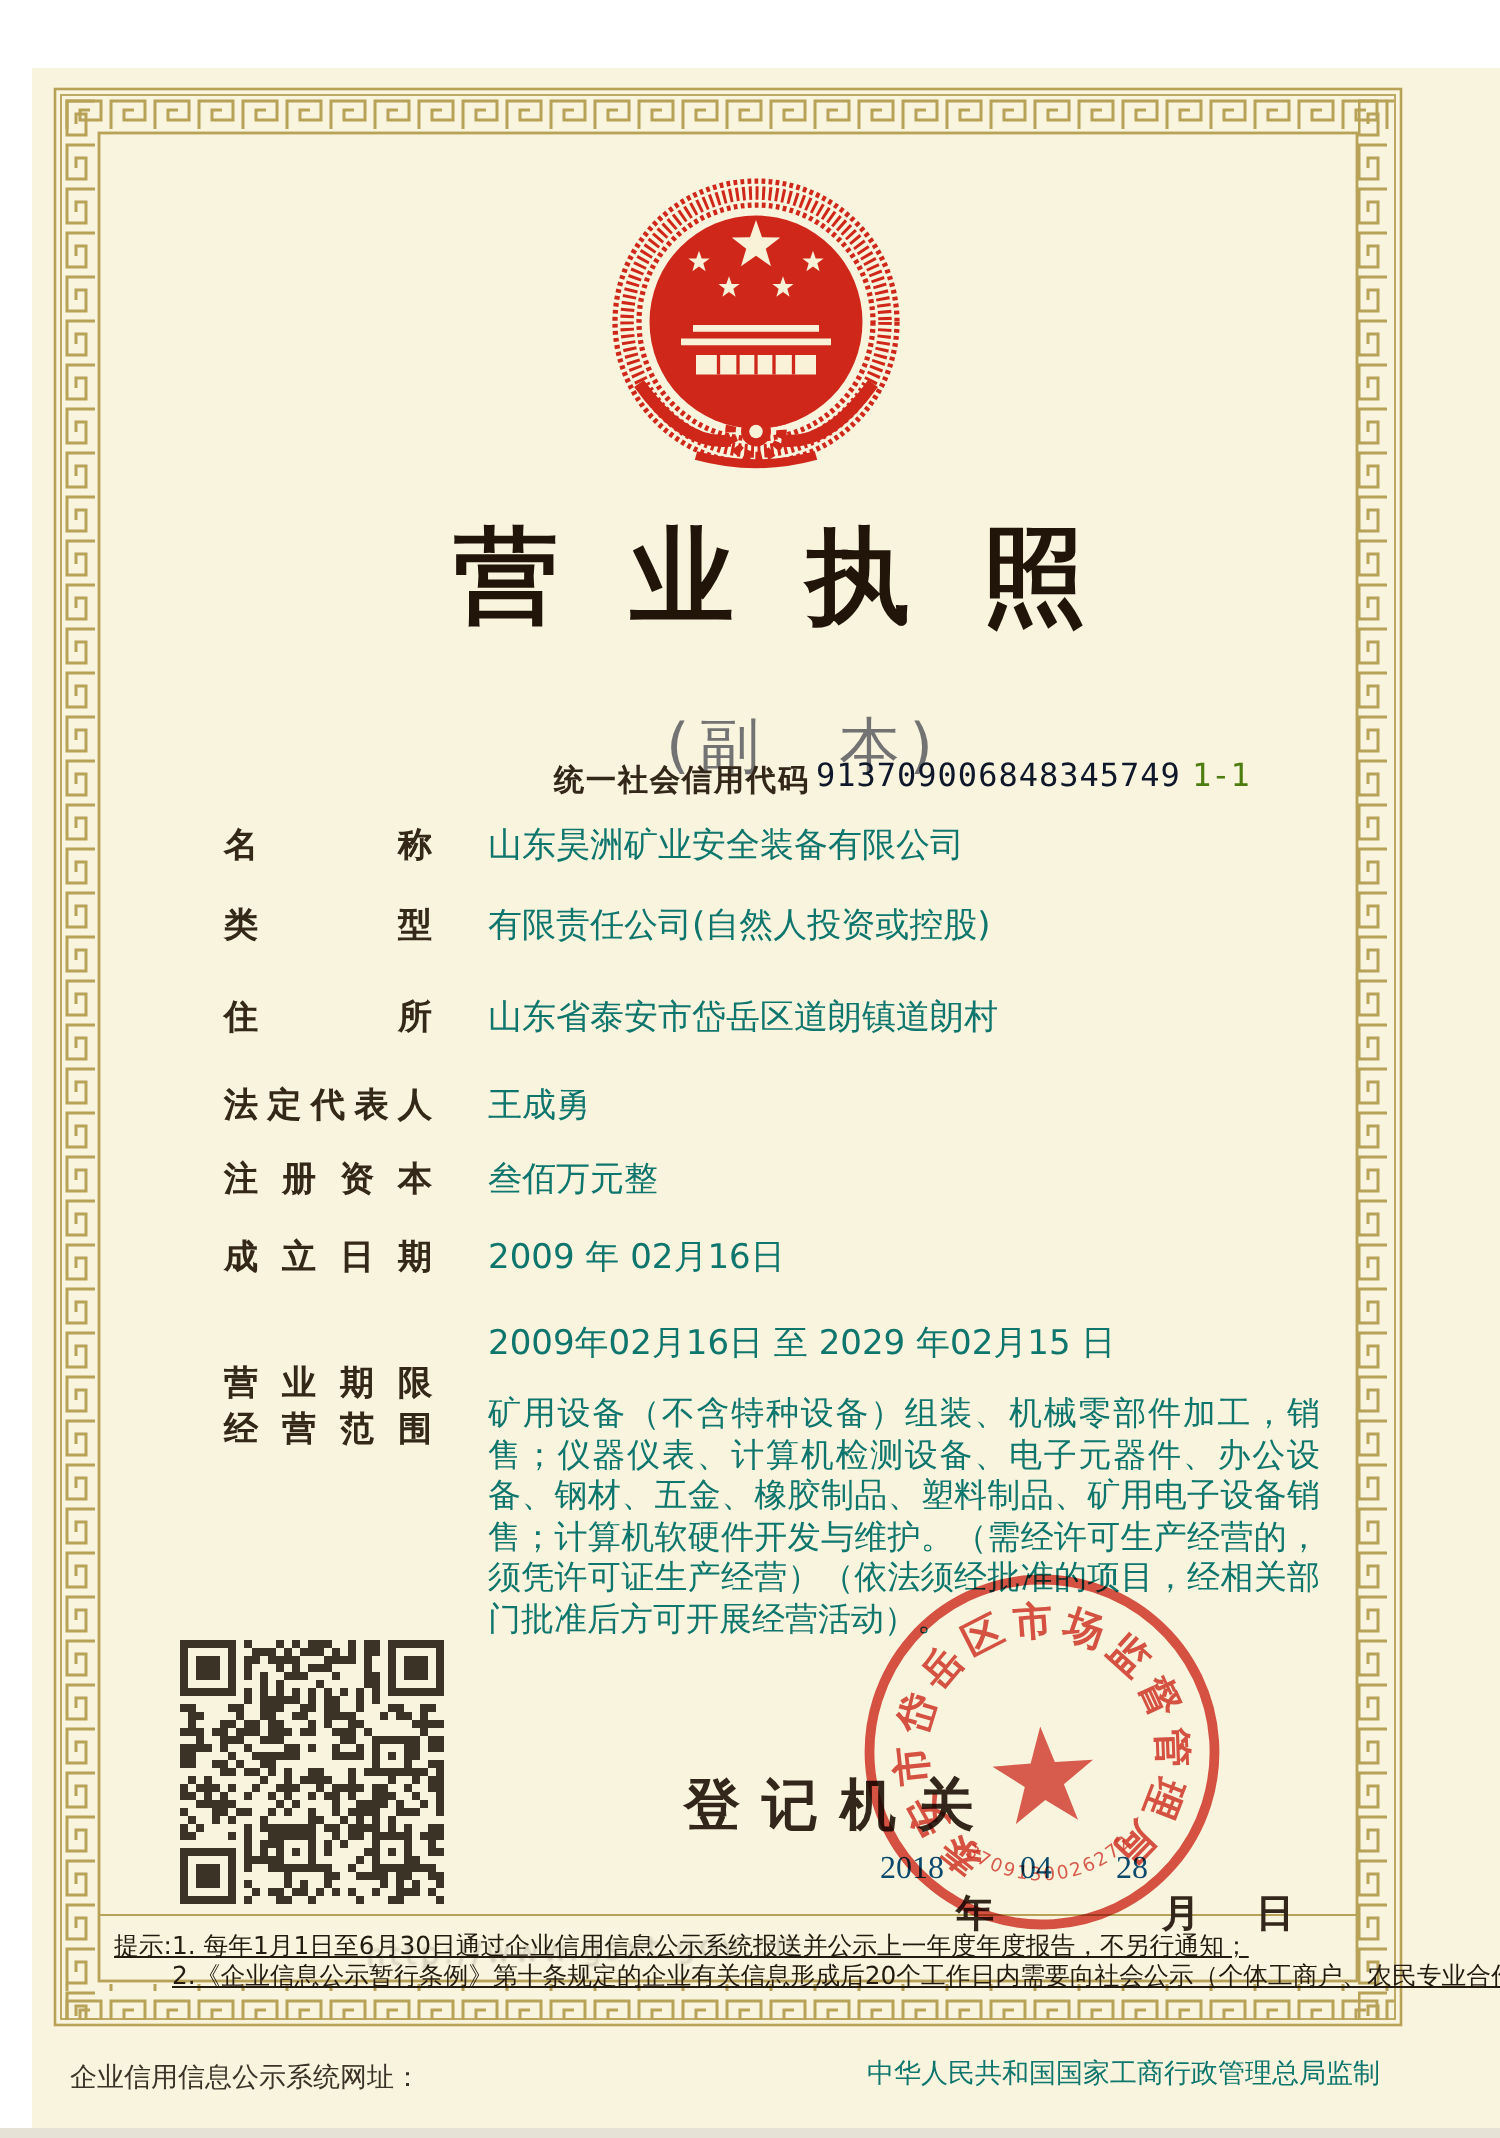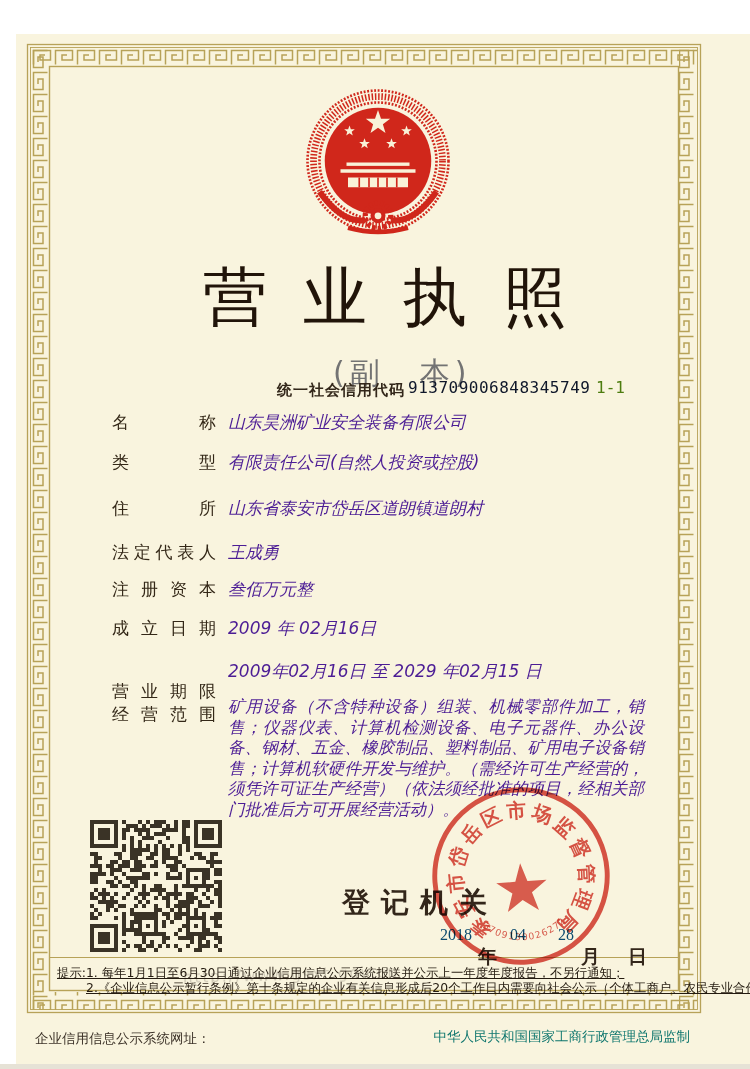--- a/index.html
+++ b/index.html
@@ -8,35 +8,35 @@
     background:#ffffff;
     font-family:"DejaVu Sans","Liberation Sans",sans-serif;
     color:#36291c;
   }
   .abs{position:absolute;}
   .paper{left:16px;top:34px;right:0;bottom:0;background:#f9f4de;}
   .scan-edge{left:0;bottom:0;width:750px;height:5px;background:#e6e2d6;}
 
   .cert-title{
     left:0;right:0;top:254px;text-align:center;
-    font-size:64px;font-weight:400;letter-spacing:36px;padding-left:56px;
+    font-size:52px;font-weight:700;letter-spacing:36px;padding-left:56px;
     color:#211409;
   }
   .cert-subtitle{
     left:333px;top:353px;font-size:30px;letter-spacing:5px;color:#737373;font-weight:500;
   }
   .cc-label{left:277px;top:381px;font-size:15px;font-weight:700;color:#33271a;letter-spacing:1px;}
   .cc-value{left:408px;top:378px;font-family:"DejaVu Sans Mono","Liberation Mono",monospace;
             font-size:16px;color:#0f172a;letter-spacing:.5px;}
   .cc-page{left:596px;top:378px;font-family:"DejaVu Sans Mono","Liberation Mono",monospace;
            font-size:16px;color:#4d7c0f;}
 
-  .f-label{left:112px;width:104px;font-size:17px;font-weight:400;color:#342818;
+  .f-label{left:112px;width:104px;font-size:17px;font-weight:700;color:#342818;
            text-align:justify;text-align-last:justify;}
-  .f-value{left:228px;width:424px;font-size:17px;color:#4c1d95;font-style:italic;}
+  .f-value{left:244px;width:424px;font-size:17px;color:#0f766e;}
   .scope-value{width:416px;font-size:16.5px;line-height:20.6px;text-align:justify;}
 
   .registrar{left:342px;top:884px;font-size:28px;font-weight:700;letter-spacing:11px;color:#33261a;}
 
   .d-num{font-family:Liberation Serif, serif;font-size:16px;color:#0c4a6e;}
   .d-unit{font-size:19px;font-weight:700;color:#33261a;}
 
   .note{font-size:12.4px;color:#241b10;line-height:15px;white-space:nowrap;text-decoration:underline;}
   .bleed{
     left:183px;top:966px;font-size:15px;color:#6b6257;opacity:.30;

